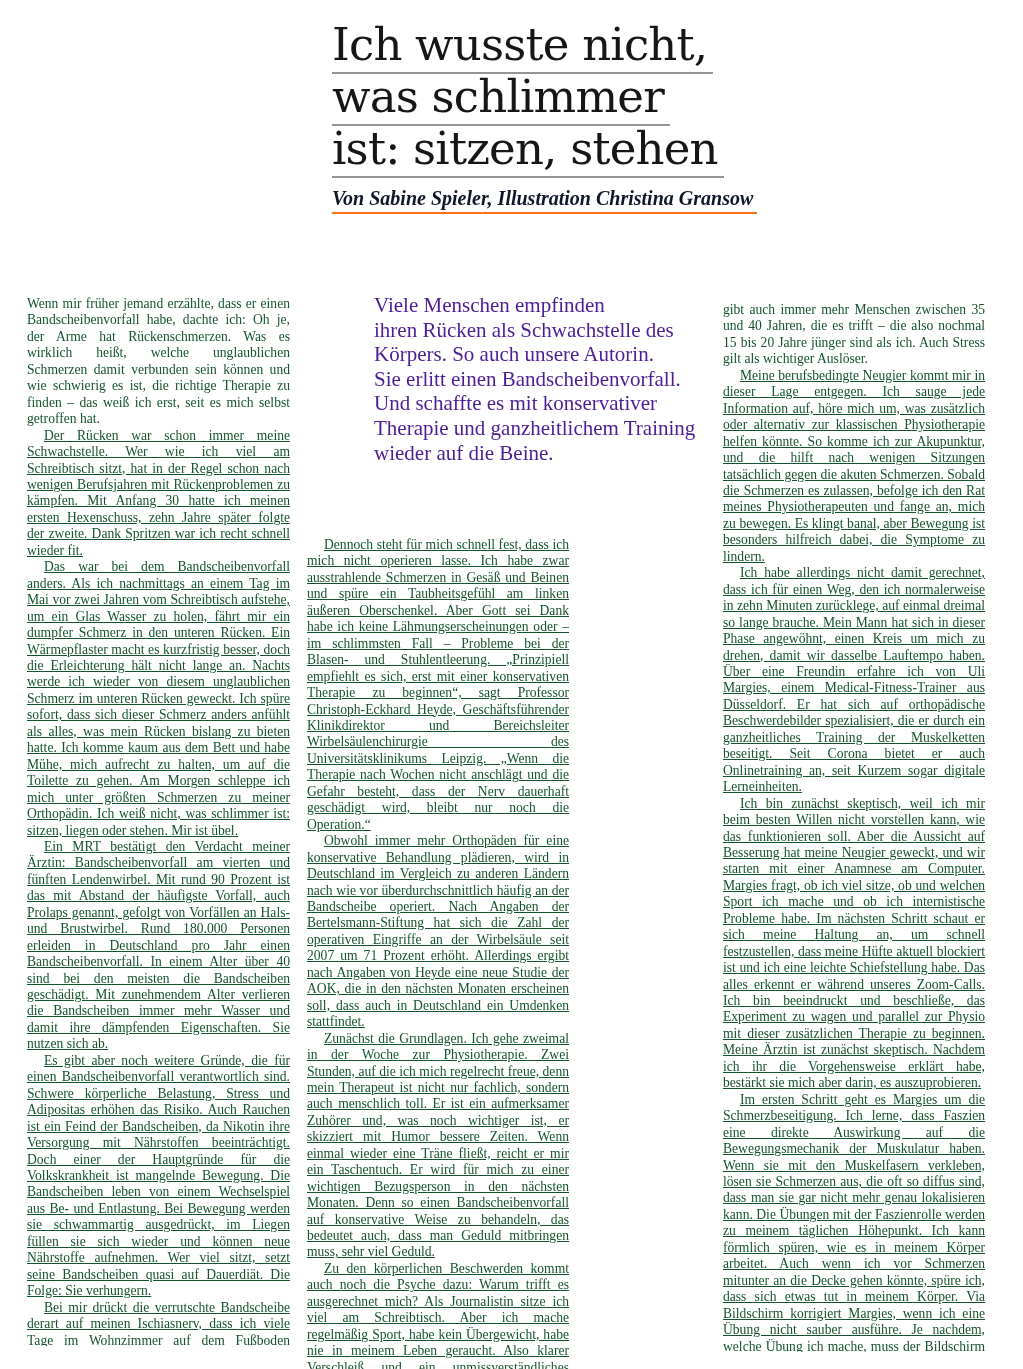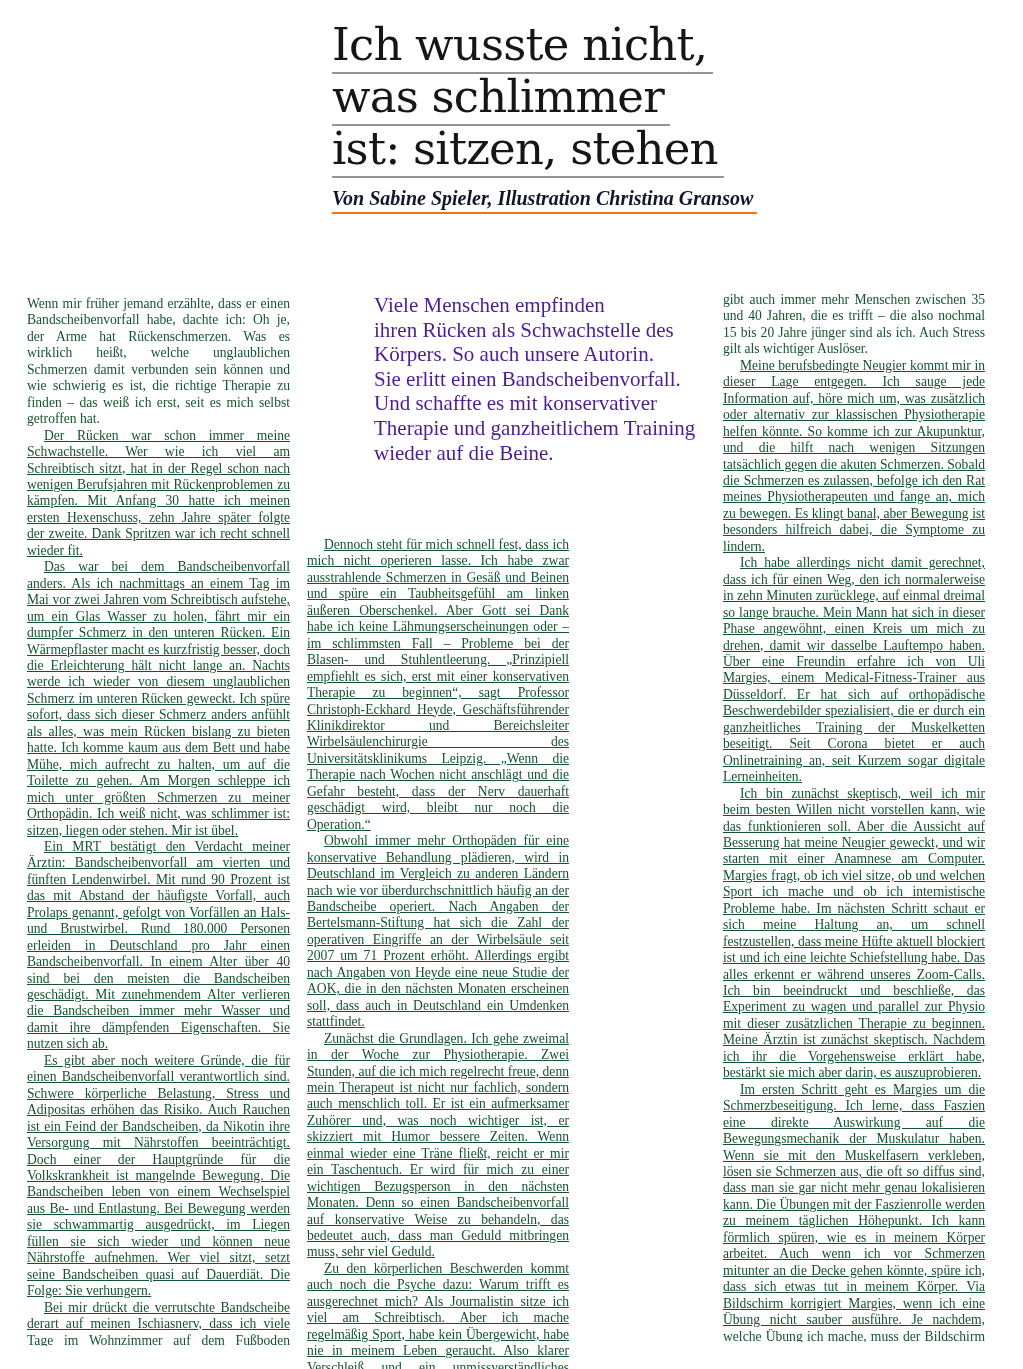--- a/index.html
+++ b/index.html
@@ -70,21 +70,21 @@
     line-height: 16.45px;
     text-align: justify;
     color: #14532d;
     overflow: hidden;
     hyphens: auto;
     -webkit-hyphens: auto;
   }
   .col p { margin: 0; padding: 0; }
   .col-left   { left: 27px;  top: 296px; width: 263px; height: 1050px; }
   .col-middle { left: 307px; top: 505px; width: 262px; height: 843px; margin-top: 32px; }
-  .col-right  { left: 723px; top: 292px; width: 262px; height: 1050px; }
+  .col-right  { left: 723px; top: 302px; width: 262px; height: 1050px; }
   
   .col-left p + p, .col-right p + p, .col-middle p { text-indent: 17px; text-decoration: underline; }
 </style>
 </head>
 <body>
 
 <div class="page">
 
   <div class="masthead">
     <div class="hl-row">

